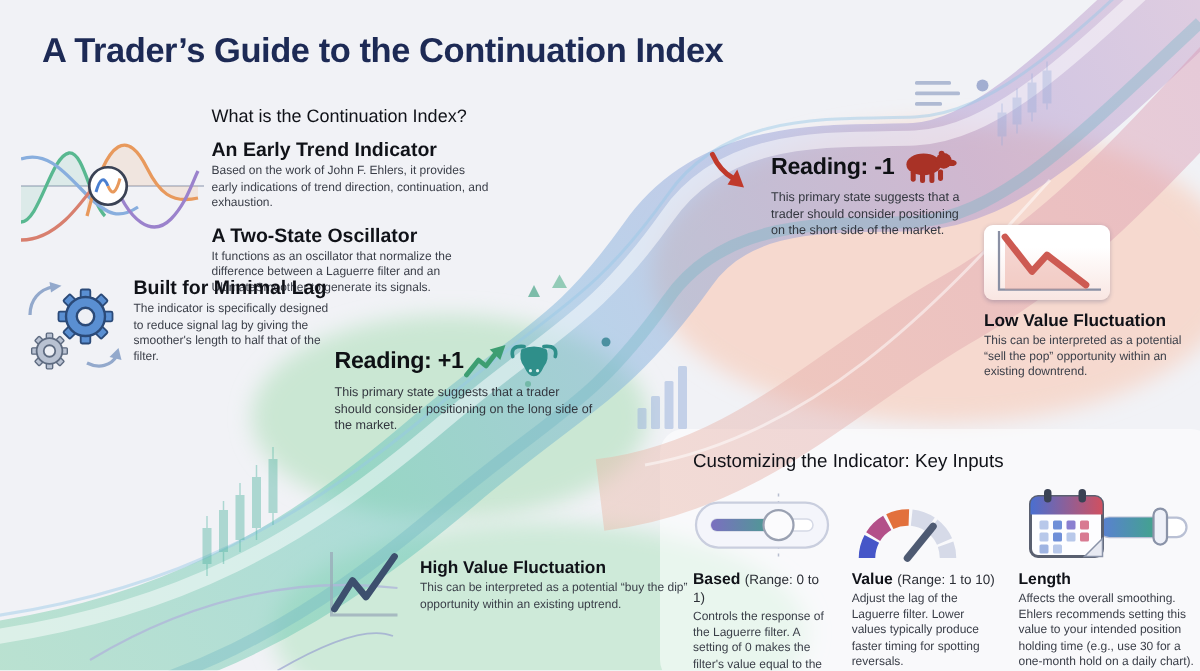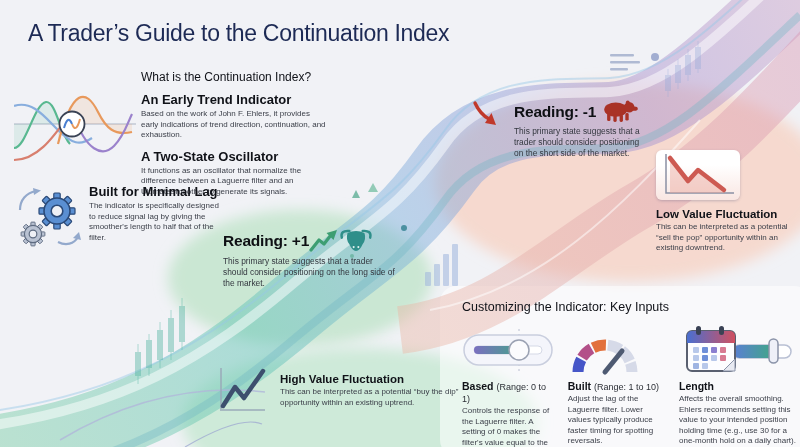--- a/index.html
+++ b/index.html
@@ -5,21 +5,21 @@
   html,body{margin:0;padding:0;}
   .canvas{
     position:relative; width:800px; height:447px; overflow:hidden;
     background:#f1f2f6;
     font-family:"Liberation Sans", sans-serif;
     color:#14161c;
   }
   .abs{position:absolute;}
   .z3{z-index:3;}
   .title{
-    left:28px; top:20px; font-size:23px; font-weight:400; color:#1d2a55;
+    left:28px; top:20px; font-size:23px; font-weight:700; color:#1d2a55;
     letter-spacing:-0.3px;
   }
   .h12{font-size:12px; font-weight:400; color:#101218;}
   .h11{font-size:13px; font-weight:700; color:#101218;}
   .h-card{font-size:11.5px; font-weight:700; color:#101218;}
   .h-read{font-size:15.5px; font-weight:700; color:#0e1014; letter-spacing:-0.2px;}
   .body{font-size:8px; line-height:1.32; color:#3a3e48; margin:2px 0 0 0;}
   .body-md{font-size:8.4px; line-height:1.3; color:#33373f; margin:3px 0 0 0;}
   p{margin:0;}
   .mt8{margin-top:8px;}
@@ -276,21 +276,21 @@
               <path d="M10,50 A27,27 0 0 1 13.2,37.3" stroke="#4656c8"></path>
               <path d="M14.1,35.7 A27,27 0 0 1 23.5,26.6" stroke="#b35089"></path>
               <path d="M25.2,25.7 A27,27 0 0 1 37.9,23.0" stroke="#e2703c"></path>
               <path d="M39.8,23.1 A27,27 0 0 1 52.1,27.6" stroke="#d6dae8"></path>
               <path d="M53.6,28.7 A27,27 0 0 1 61.7,39.0" stroke="#d6dae8"></path>
               <path d="M62.4,40.8 A27,27 0 0 1 64,50" stroke="#d6dae8"></path>
             </g>
             <line x1="37" y1="50" x2="54" y2="29" stroke="#4e5a72" stroke-width="5" stroke-linecap="round"></line>
           </svg>
         </div>
-        <div class="cust-name"><span>Built</span> <span class="cust-range">(Range: 1 to 10)</span></div>
+        <div class="cust-name"><span>Value</span> <span class="cust-range">(Range: 1 to 10)</span></div>
         <p class="body">Adjust the lag of the Laguerre filter. Lower values typically produce faster timing for spotting reversals.</p>
       </div>
 
       <div class="cust-col" style="width:118px;">
         <div class="cust-icon">
           <svg width="118" height="52" viewBox="0 0 118 52">
             <defs>
               <linearGradient id="calhead" x1="0" y1="0" x2="1" y2="0">
                 <stop offset="0" stop-color="#4a6fd0"></stop>
                   <stop offset="1" stop-color="#d05060"></stop>

